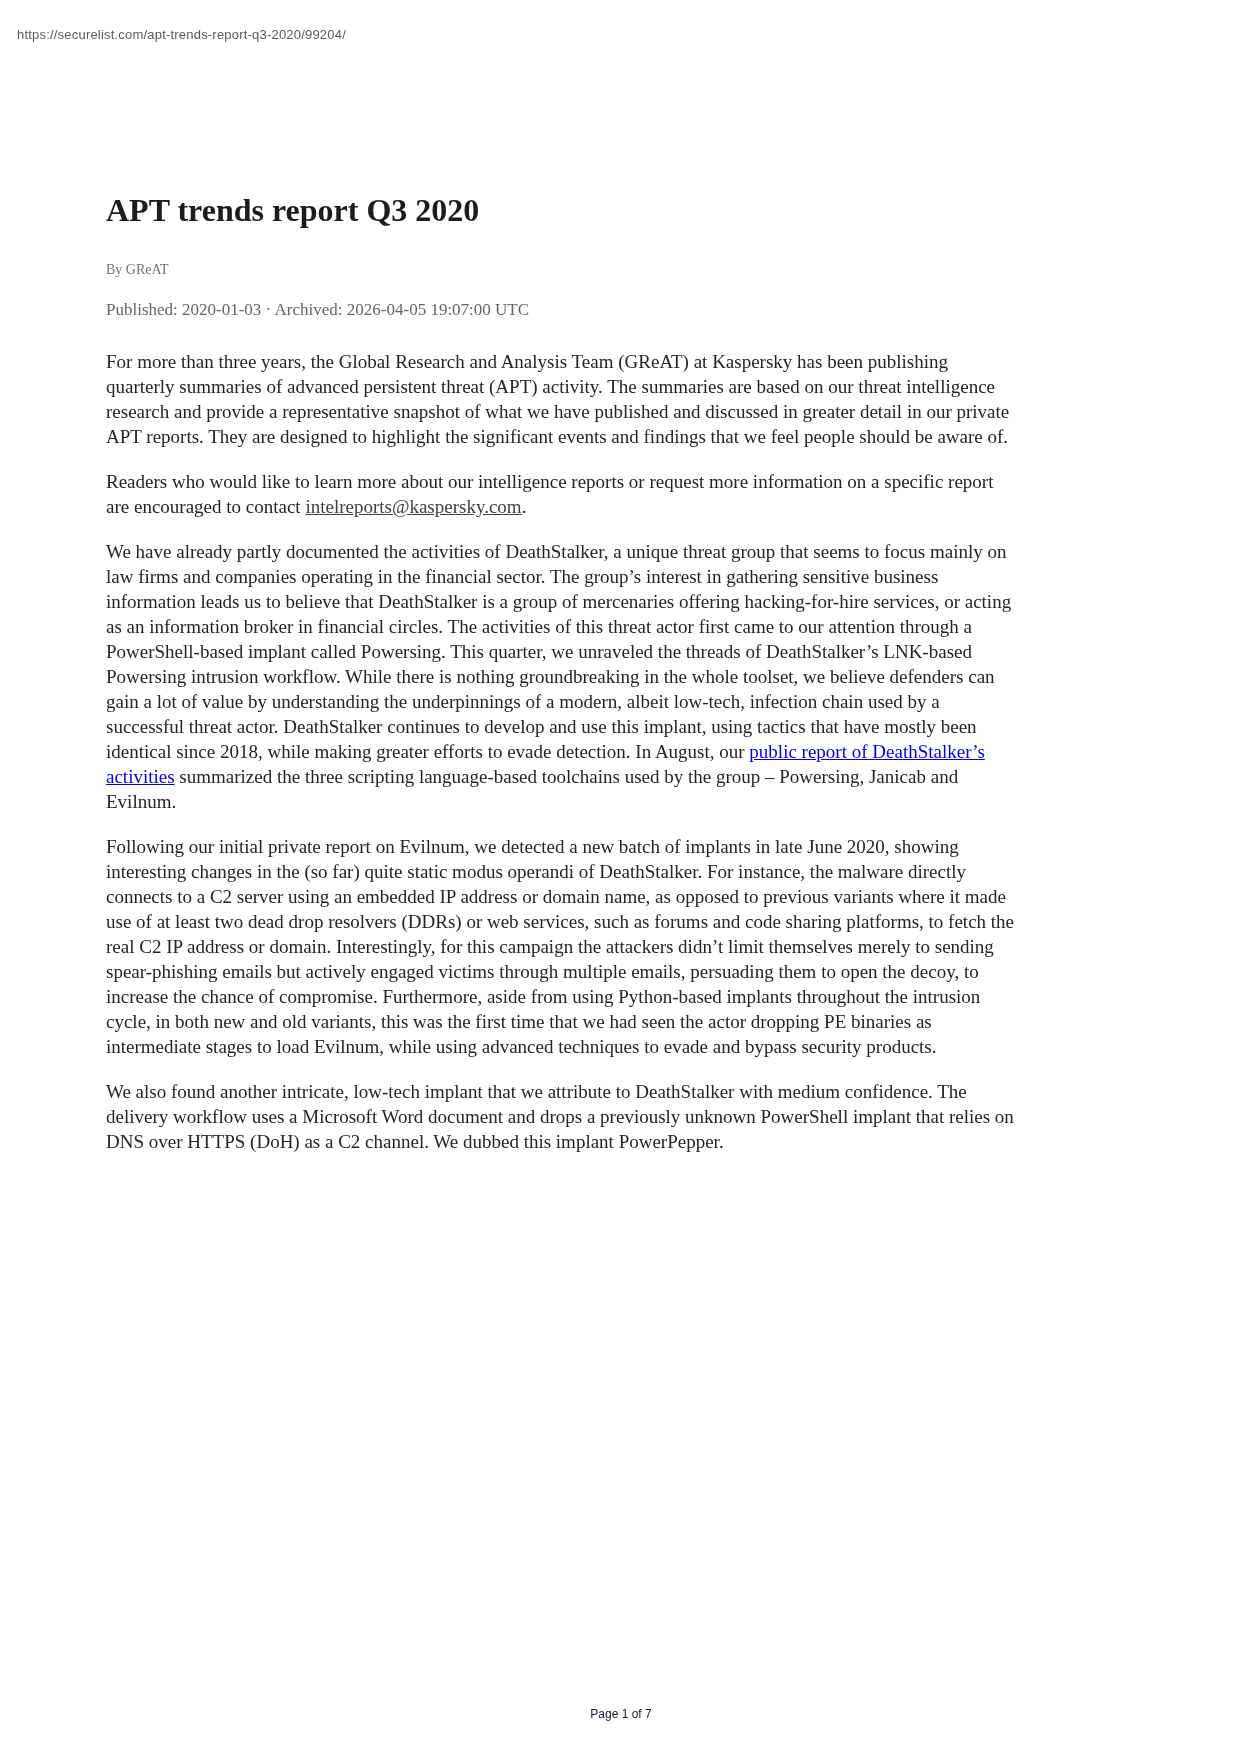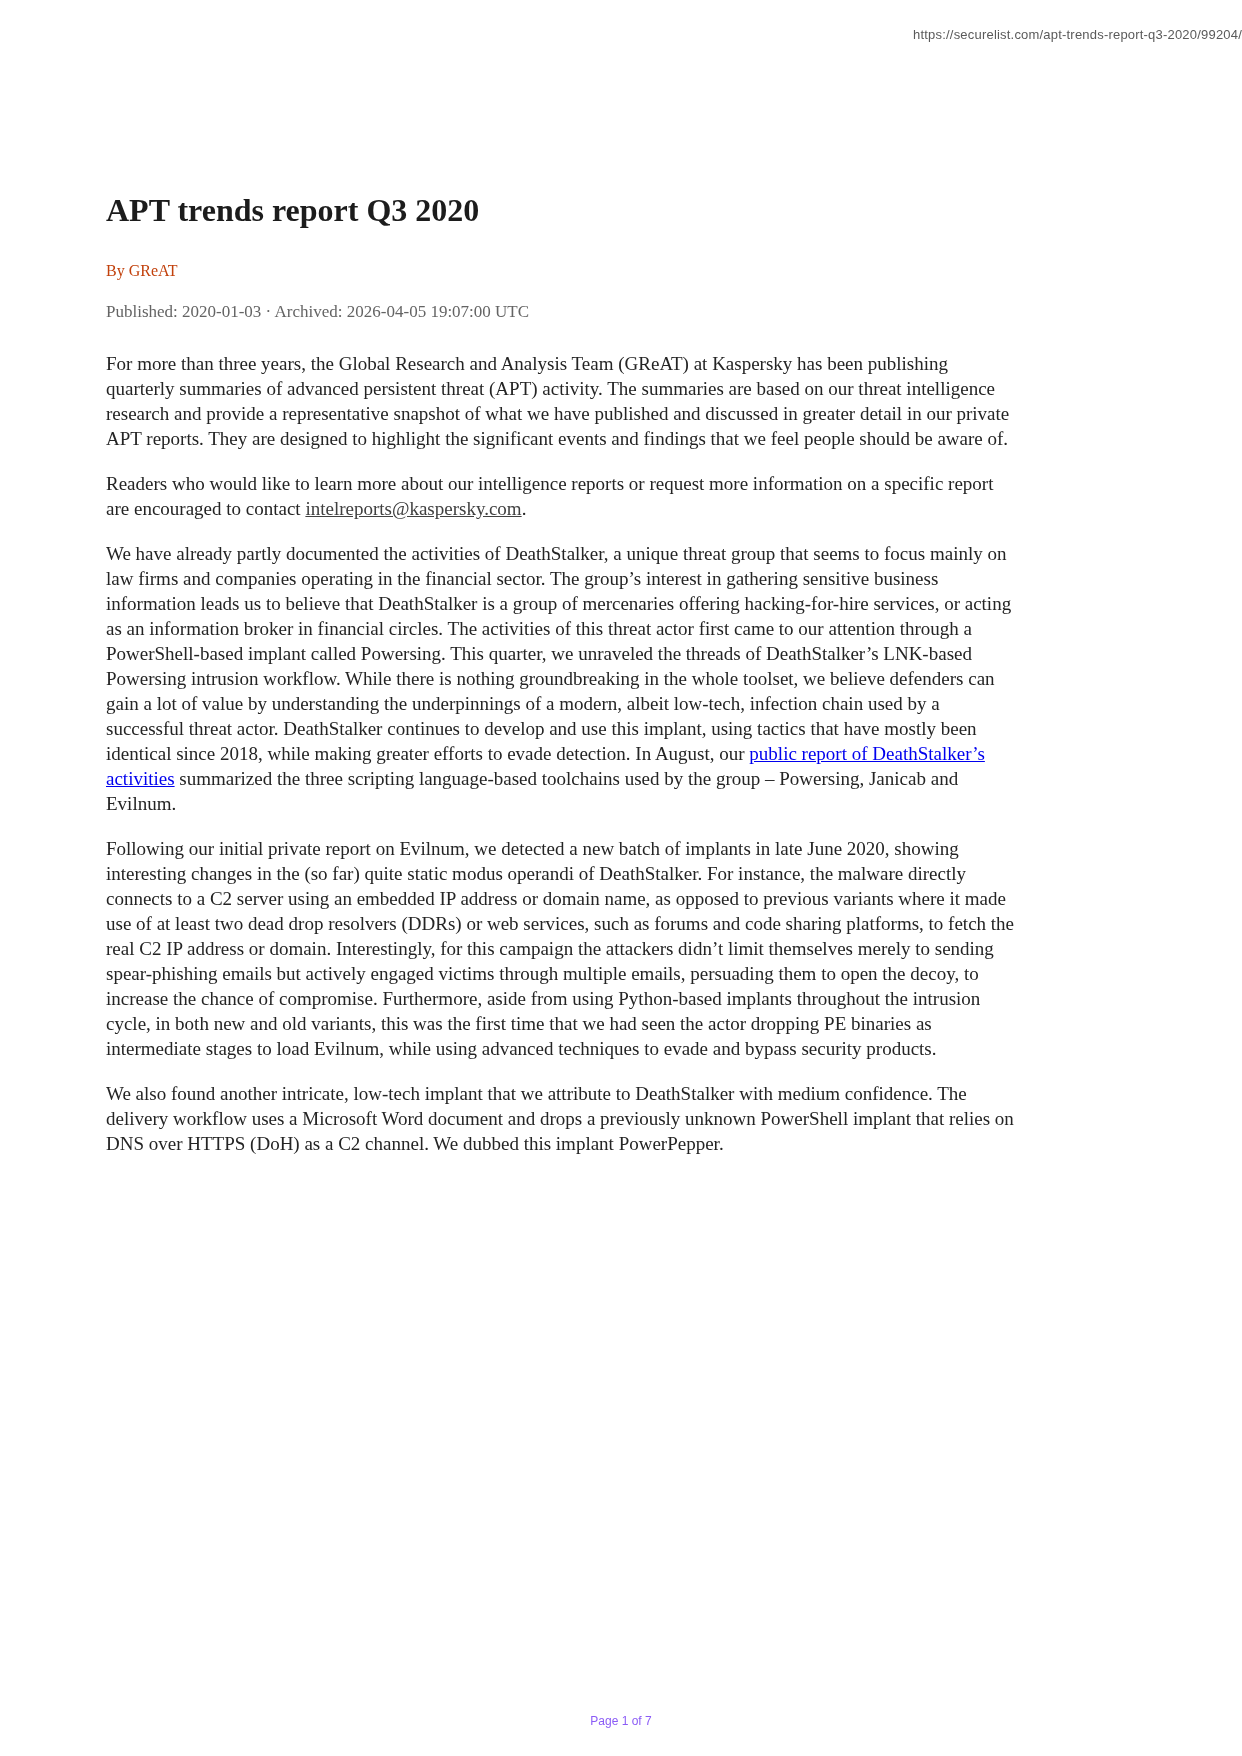--- a/index.html
+++ b/index.html
@@ -7,41 +7,41 @@
   body {
     width: 1242px;
     height: 1756px;
     position: relative;
     font-family: "Liberation Serif", serif;
     color: #222222;
     overflow: hidden;
   }
   .url-header {
     padding-top: 27px;
-    text-align: right;
+    text-align: left;
     font-family: "Liberation Sans", sans-serif;
     font-size: 13px;
     color: #5a5a5a;
     letter-spacing: 0.2px;
     padding-left: 17px;
   }
   .content {
     margin: 8px 106px;
   }
   .page-title {
     margin-top: 150px;
     font-size: 32px;
     font-weight: bold;
     color: #1c1c1c;
     font-family: "Liberation Serif", serif;
   }
   .byline {
     margin-top: 33px;
-    font-size: 16px;
-    color: #c2410c;
+    font-size: 14px;
+    color: #737373;
   }
   .meta-line {
     margin-top: 22px;
     font-size: 17px;
     color: #646464;
   }
   .article-body {
     margin-top: 29px;
     max-width: 910px;
   }
@@ -50,27 +50,27 @@
     line-height: 25px;
     margin-bottom: 20px;
     color: #242424;
   }
   .inline-link {
     color: #0000ee;
     text-decoration: underline;
   }
   .page-footer {
     position: absolute;
-    bottom: 28px;
+    bottom: 35px;
     left: 0;
     width: 100%;
     text-align: center;
     font-family: "Liberation Sans", sans-serif;
     font-size: 12px;
-    color: #8b5cf6;
+    color: #0f172a;
   }
 </style>
 </head>
 <body>
 
 <div class="url-header">https://securelist.com/apt-trends-report-q3-2020/99204/</div>
 
 <div class="content">
   <h1 class="page-title">APT trends report Q3 2020</h1>
 

